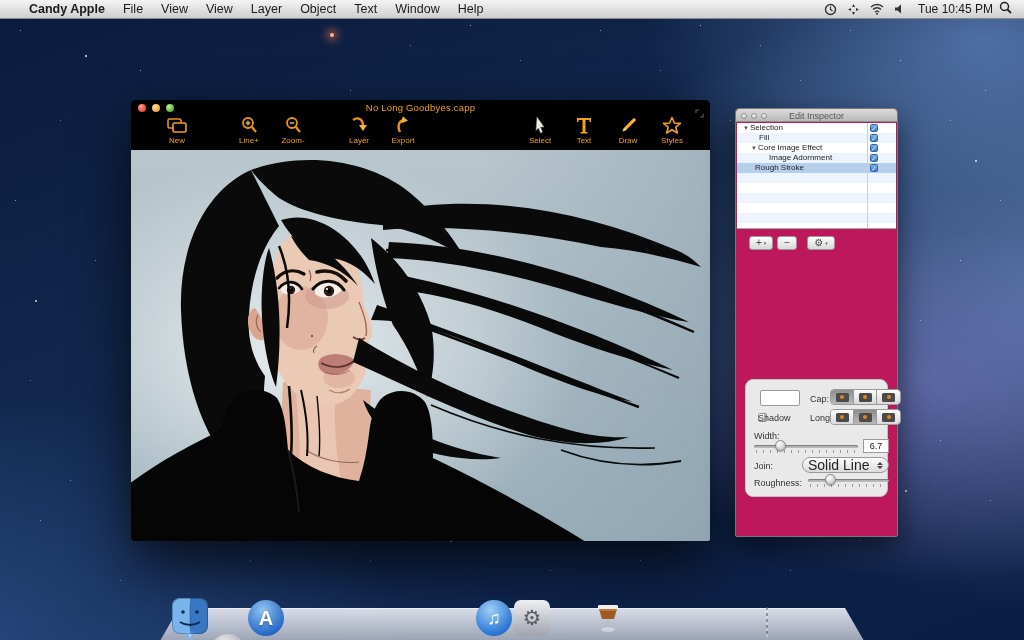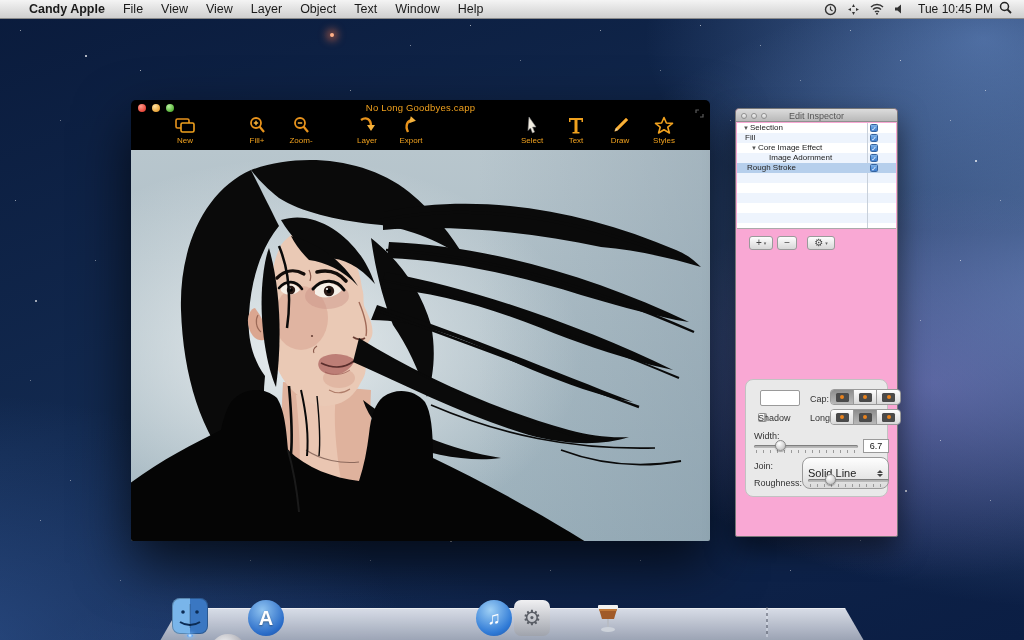--- a/index.html
+++ b/index.html
@@ -54,33 +54,33 @@
   .win { position:absolute; left:131px; top:100px; width:579px; height:441px;
     background:#000; border-radius:5px 5px 2px 2px; box-shadow:0 22px 55px rgba(0,0,0,.7); }
   .titlebar { position:relative; height:15px;text-decoration:underline; }
   .tl { position:absolute; top:4px; width:8px; height:8px; border-radius:50%; }
   .tl.red   { left:7px;  background:radial-gradient(circle at 35% 30%, #ff9a8a, #e8493c 70%); }
   .tl.yellow{ left:21px; background:radial-gradient(circle at 35% 30%, #ffe2a0, #e9a53c 70%); }
   .tl.green { left:35px; background:radial-gradient(circle at 35% 30%, #b9f0a0, #59b53a 70%); }
   .wtitle { position:absolute; left:0; right:0; top:2px; text-align:center;
     font-size:9.5px; color:#f0a11e; letter-spacing:.2px; }
   .fsarrows { position:absolute; right:6px; top:4px; opacity:.6; }
-  .toolbar { position:relative; height:35px; display:flex; align-items:flex-start; padding:0 24px; }
+  .toolbar { position:relative; height:35px; display:flex; align-items:flex-start; padding:0 16px; }
   .tbtn { width:44px; display:flex; flex-direction:column; align-items:center; gap:1px; margin-top:1px; }
   .tbtn .tlabel { font-size:8px; color:#f0a11e; }
   .tbtn svg { display:block; }
   .tspacer { flex:1; }
 
   
   .canvas { position:absolute; left:0; top:50px; width:579px; height:391px; overflow:hidden; border-radius:0 0 2px 2px;}
   .canvas svg { display:block; }
 
   
   .insp { position:absolute; left:735px; top:108px; width:163px; height:429px;
-    background:#f9a8d4; border:1px solid #777; border-radius:4px 4px 2px 2px;
+    background:#be185d; border:1px solid #777; border-radius:4px 4px 2px 2px;
     box-shadow:0 12px 28px rgba(0,0,0,.55); font-size:8px; color:#222; }
   .insp-tb { height:13px; background:linear-gradient(#dcdcdc,#b9b9b9); border-bottom:1px solid #909090;
     border-radius:4px 4px 0 0; position:relative; }
   .insp-tb .dot { position:absolute; top:3.5px; width:6px; height:6px; border-radius:50%;
     border:1px solid #8f8f8f; background:linear-gradient(#f4f4f4,#cfcfcf); }
   .insp-title { position:absolute; left:0; right:0; top:2px; text-align:center; font-size:9px; color:#555; }
   .insp-list { position:relative; margin:1px 1px 0 1px; height:106px; background:
       repeating-linear-gradient(#ffffff 0 10px, #eef4fd 10px 20px); border-bottom:1px solid #aaa; overflow:hidden;}
   .insp-list .colsep { position:absolute; top:0; bottom:0; left:130px; width:1px; background:#c8d0da; }
   .irow { position:relative; height:10px; line-height:10px; display:flex; align-items:flex-end; }
@@ -112,22 +112,22 @@
   .slider { position:absolute; height:14px; }
   .slider .track { position:absolute; left:0; right:0; top:5px; height:3px; background:#b9b9b9;
     border-radius:2px; box-shadow:inset 0 1px 1px rgba(0,0,0,.35); }
   .slider .ticks { position:absolute; left:2px; right:2px; top:10px; height:3px;
     background:repeating-linear-gradient(90deg, #9a9a9a 0 1px, transparent 1px 7px); }
   .slider .thumb { position:absolute; top:0px; width:11px; height:11px; border-radius:50%;
     background:radial-gradient(circle at 35% 30%, #ffffff, #c9c9c9 75%); border:1px solid #8a8a8a;
     margin-left:-5px; box-shadow:0 1px 1px rgba(0,0,0,.3); }
   .numfield { position:absolute; width:26px; height:14px; background:#fff; border:1px solid #9a9a9a;
     font-size:9px; text-align:center; line-height:13px; color:#111; }
-  .popup { position:absolute; height:32px; background:linear-gradient(#fefefe,#dadada);
-    border:1px solid #9a9a9a; border-radius:8px; font-size:11px; display:flex; align-items:center; padding:0 5px; }
+  .popup { position:absolute; height:16px; background:linear-gradient(#fefefe,#dadada);
+    border:1px solid #9a9a9a; border-radius:8px; font-size:14px; display:flex; align-items:center; padding:0 5px; }
   .popup .ptext { flex:1; }
   .popup .arrows { display:flex; flex-direction:column; gap:1px; margin-left:4px; }
   .popup .arrows i { display:block; width:0; height:0; border-left:3px solid transparent; border-right:3px solid transparent; }
   .popup .arrows .up { border-bottom:3.5px solid #444; }
   .popup .arrows .dn { border-top:3.5px solid #444; }
 
   
   .dock-shelf { position:absolute; left:142px; bottom:0; width:740px; height:32px;
     background:linear-gradient(rgba(225,229,238,.95), rgba(168,175,190,.92));
     clip-path:polygon(2.5% 100%, 5% 0, 95% 0, 97.5% 100%);
@@ -227,21 +227,21 @@
           <rect x="8" y="7" width="13" height="9" rx="1.5" fill="#000" stroke="#f0a11e" stroke-width="1.6"></rect>
         </svg>
       <span class="tlabel">New</span>
     </div>
     <div class="tbtn" style="margin-left:28px">
       <svg width="22" height="19" viewBox="0 0 22 19">
           <circle cx="10" cy="7" r="5" fill="none" stroke="#e8931c" stroke-width="1.8"></circle>
           <path d="M10 4.8 V9.2 M7.8 7 H12.2" stroke="#f5b23c" stroke-width="1.5"></path>
           <path d="M13.5 10.5 L18 16" stroke="#e8931c" stroke-width="2.2"></path>
         </svg>
-      <span class="tlabel">Fill+</span>
+      <span class="tlabel">Line+</span>
     </div>
     <div class="tbtn">
       <svg width="22" height="19" viewBox="0 0 22 19">
           <circle cx="10" cy="7" r="5" fill="none" stroke="#e8931c" stroke-width="1.8"></circle>
           <path d="M7.8 7 H12.2" stroke="#f5b23c" stroke-width="1.5"></path>
           <path d="M13.5 10.5 L18 16" stroke="#e8931c" stroke-width="2.2"></path>
         </svg>
       <span class="tlabel">Zoom-</span>
     </div>
     <div class="tbtn" style="margin-left:22px">
@@ -382,34 +382,34 @@
     <span class="dot" style="left:25px"></span>
     <span class="insp-title">Edit Inspector</span>
   </div>
   <div class="insp-list">
     <div class="colsep"></div>
     <div class="irow" style="padding-left:6px">
       <span class="disc">▼</span>
       <span>Selection</span>
       <span class="chk">✓</span>
     </div>
-    <div class="irow" style="padding-left:8px">
+    <div class="irow" style="padding-left:22px">
       <span>Fill</span>
       <span class="chk">✓</span>
     </div>
     <div class="irow" style="padding-left:14px">
       <span class="disc">▼</span>
       <span>Core Image Effect</span>
       <span class="chk">✓</span>
     </div>
     <div class="irow" style="padding-left:32px">
       <span>Image Adornment</span>
       <span class="chk">✓</span>
     </div>
-    <div class="irow sel" style="padding-left:10px">
+    <div class="irow sel" style="padding-left:18px">
       <span>Rough Stroke</span>
       <span class="chk">✓</span>
     </div>
   </div>
   <div class="insp-btns">
     <span class="ibtn">
       <span>+</span>
       <span class="dd">▾</span>
     </span>
     <span class="ibtn">

